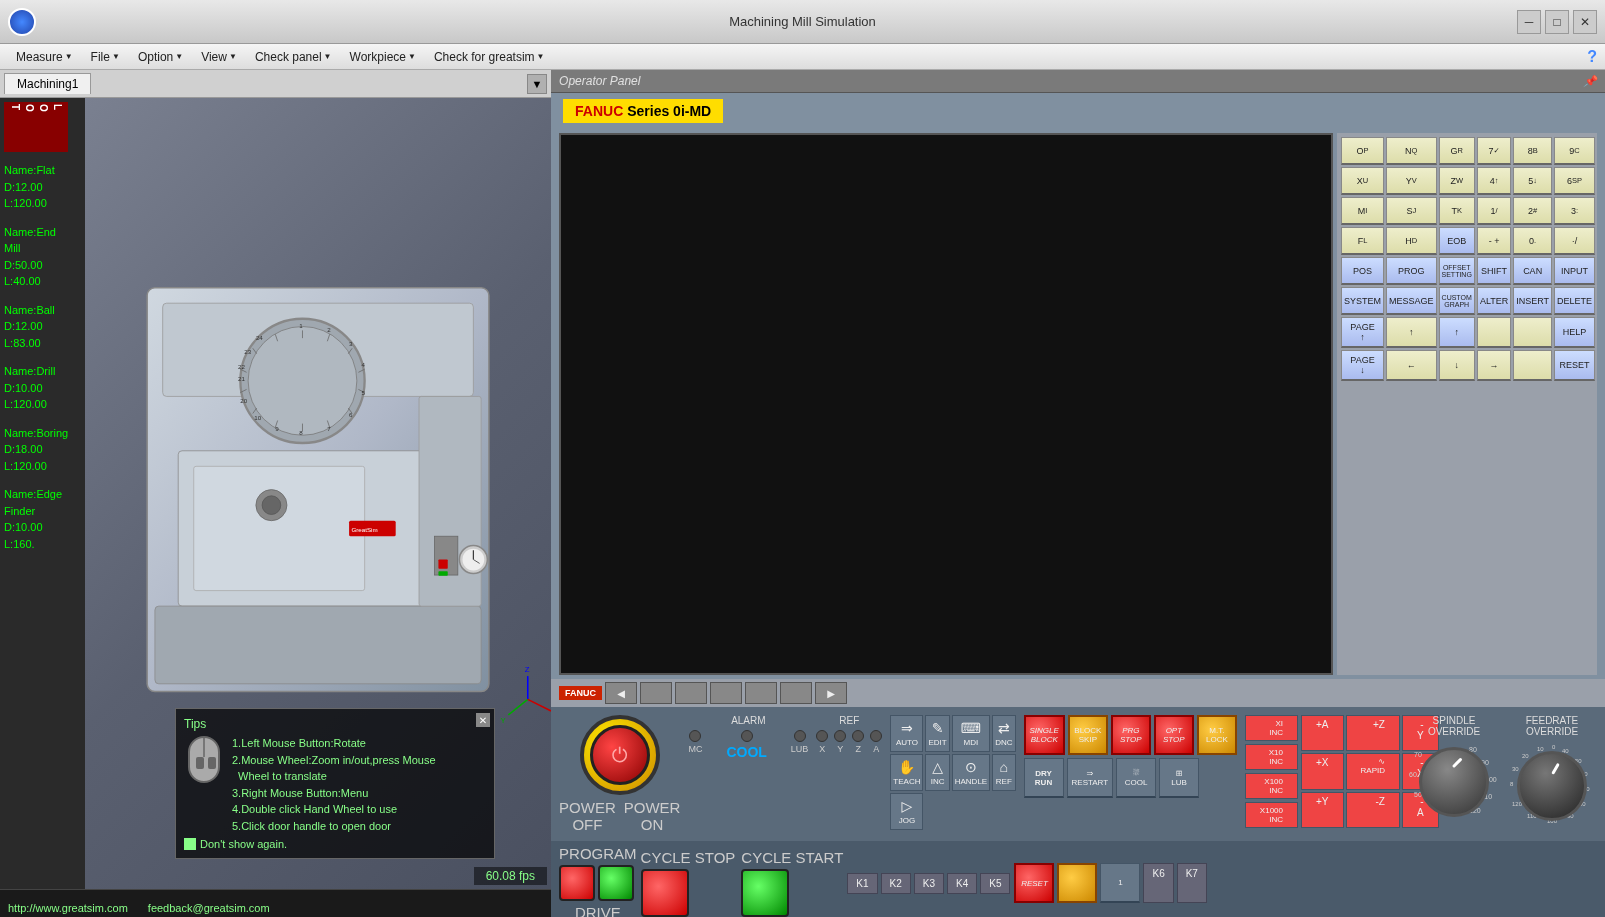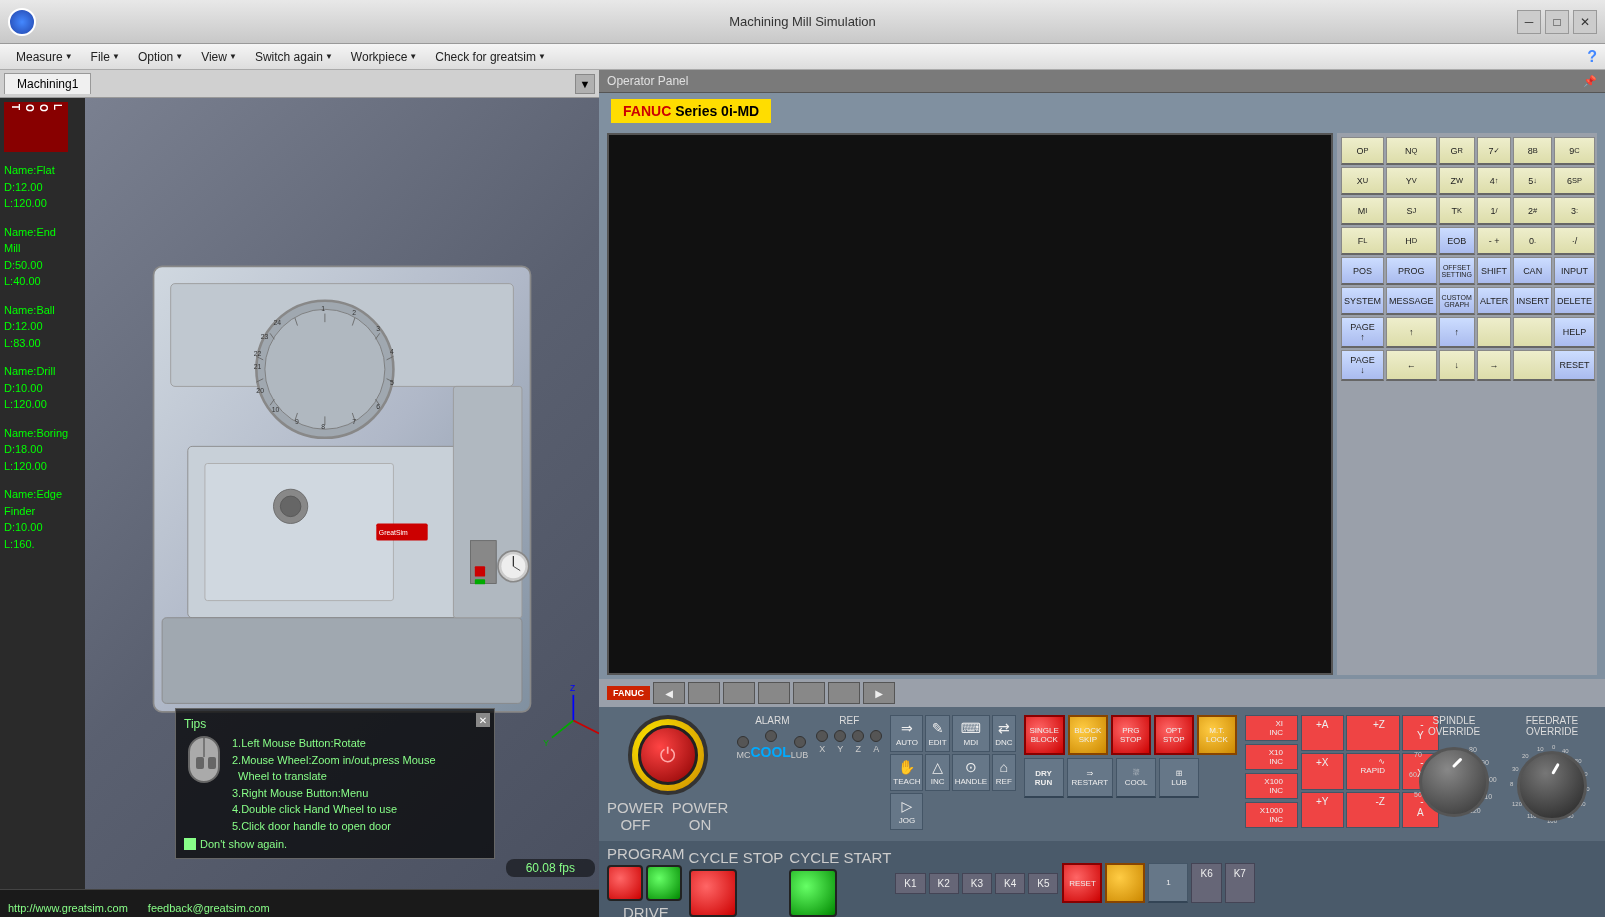--- a/index.html
+++ b/index.html
@@ -164,27 +164,26 @@
     }
     #dont-show-check {
       width: 12px; height: 12px;
       background: #88ff88;
       display: inline-block;
     }
 
     
     #fps {
       position: absolute;
-      bottom: 12px;
+      bottom: 4px;
       right: 4px;
       color: #88ff88;
       font-size: 12px;
       background: rgba(0,0,0,0.5);
-      padding: 2px 20px;
-      border-radius: 8px;
+      padding: 2px 12px;
     }
 
     
     #status-bar {
       height: 36px;
       background: #1a1a1a;
       border-top: 1px solid #444;
       display: flex;
       align-items: center;
       padding: 0 8px;
@@ -202,20 +201,21 @@
     }
 
     
     #op-header {
       background: #7a7a7a;
       padding: 4px 8px;
       display: flex;
       align-items: center;
       justify-content: space-between;
       border-bottom: 1px solid #555;
+      font-style: italic;
     }
     #op-title { color: #e0e0e0; font-size: 12px; }
 
     
     #fanuc-panel {
       background: #8090a0;
       flex: 1;
       display: flex;
       flex-direction: column;
     }
@@ -443,20 +443,21 @@
       cursor: pointer;
       text-align: center;
       min-width: 40px;
       min-height: 40px;
       display: flex; flex-direction: column; align-items: center; justify-content: center;
     }
 
     .red-btn {
       background: radial-gradient(circle at 35% 35%, #ff6666, #cc0000);
       border: 2px solid #880000;
+      font-style: italic;
     }
     .amber-btn {
       background: radial-gradient(circle at 35% 35%, #ffcc44, #cc8800);
       border: 2px solid #884400;
     }
 
     .col-section {
       display: flex;
       flex-direction: column;
       gap: 3px;
@@ -498,21 +499,21 @@
   </div>
   <div class="menu-item">
     <span>Option</span>
     <span style="font-size:8px;">▼</span>
   </div>
   <div class="menu-item">
     <span>View</span>
     <span style="font-size:8px;">▼</span>
   </div>
   <div class="menu-item">
-    <span>Switch again</span>
+    <span>Check panel</span>
     <span style="font-size:8px;">▼</span>
   </div>
   <div class="menu-item">
     <span>Workpiece</span>
     <span style="font-size:8px;">▼</span>
   </div>
   <div class="menu-item">
     <span>Check for greatsim</span>
     <span style="font-size:8px;">▼</span>
   </div>
@@ -810,21 +811,21 @@
             <div style="display:flex; gap:8px;">
               <div class="power-label">POWER OFF</div>
               <div class="power-label">POWER ON</div>
             </div>
           </div>
         </div>
 
         <div class="control-section">
           <div class="section-label">ALARM</div>
           <div class="indicator-group">
-            <div style="display:flex; gap:0; margin-bottom:4px;align-items:flex-end;">
+            <div style="display:flex; gap:24px; margin-bottom:4px;">
               <div style="display:flex; flex-direction:column; align-items:center; gap:2px;">
                 <div class="indicator-dot"></div>
                 <div class="indicator-label">MC</div>
               </div>
               <div style="display:flex; flex-direction:column; align-items:center; gap:2px;">
                 <div class="indicator-dot"></div>
                 <div class="indicator-label cool-label">COOL</div>
               </div>
               <div style="display:flex; flex-direction:column; align-items:center; gap:2px;">
                 <div class="indicator-dot"></div>

